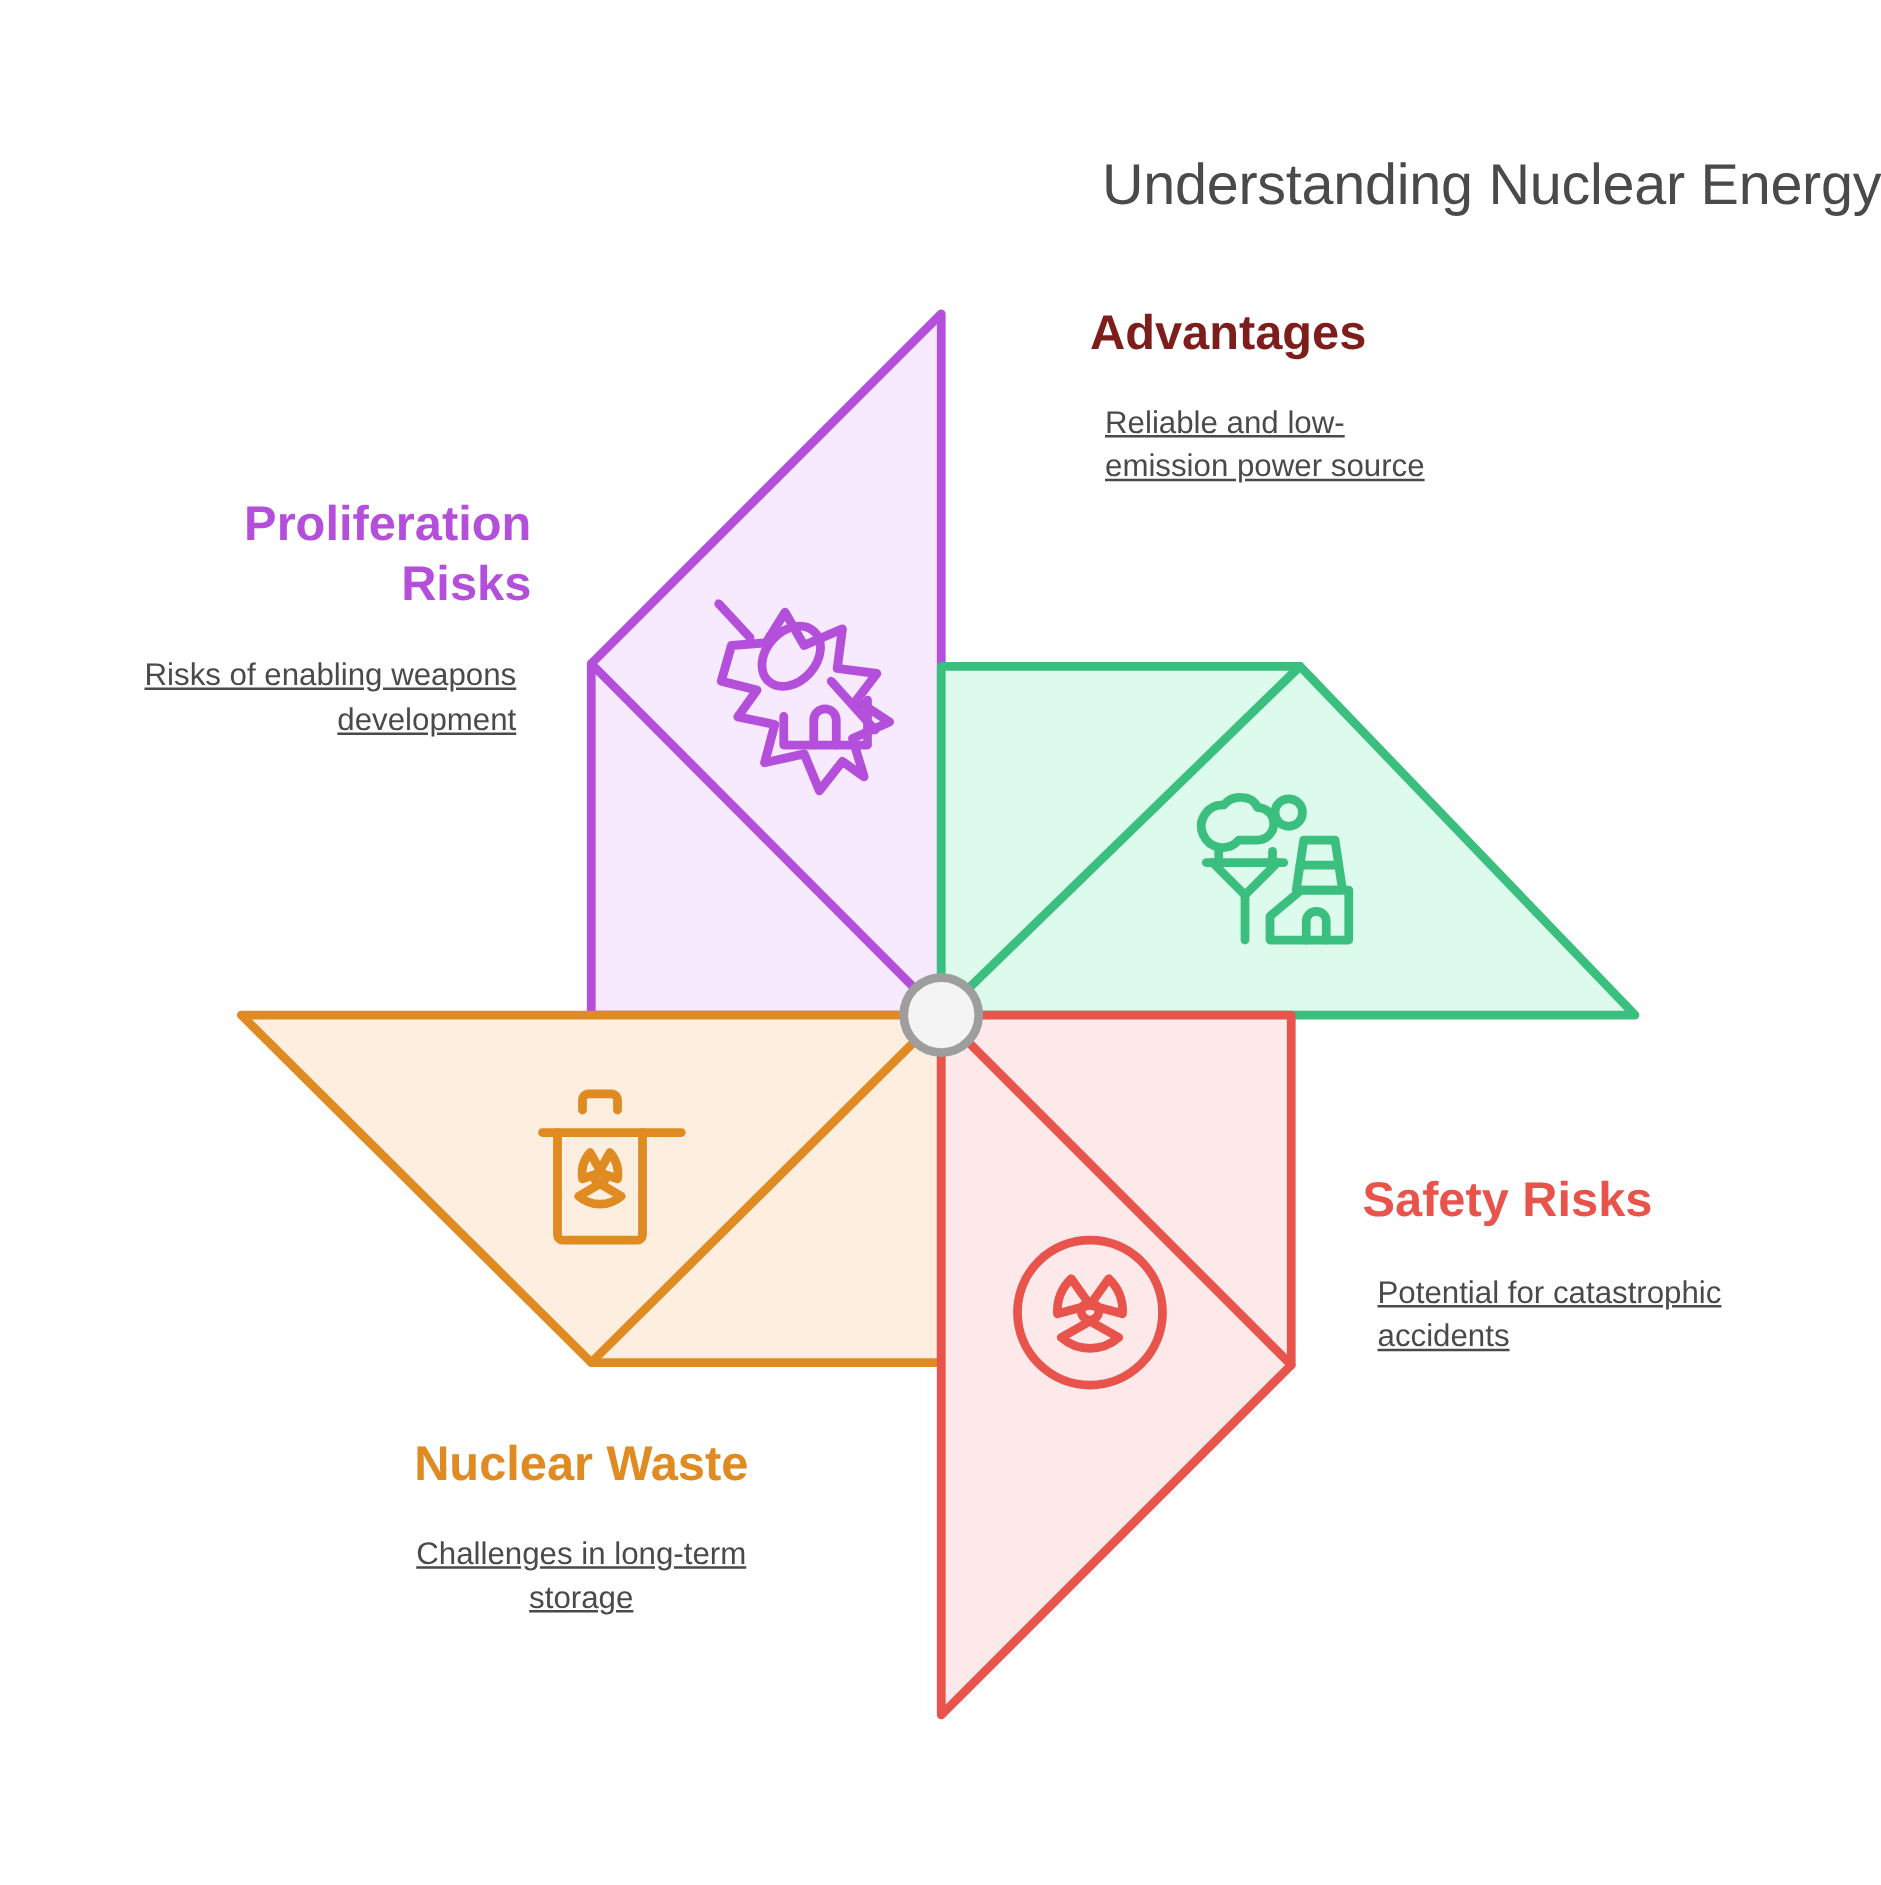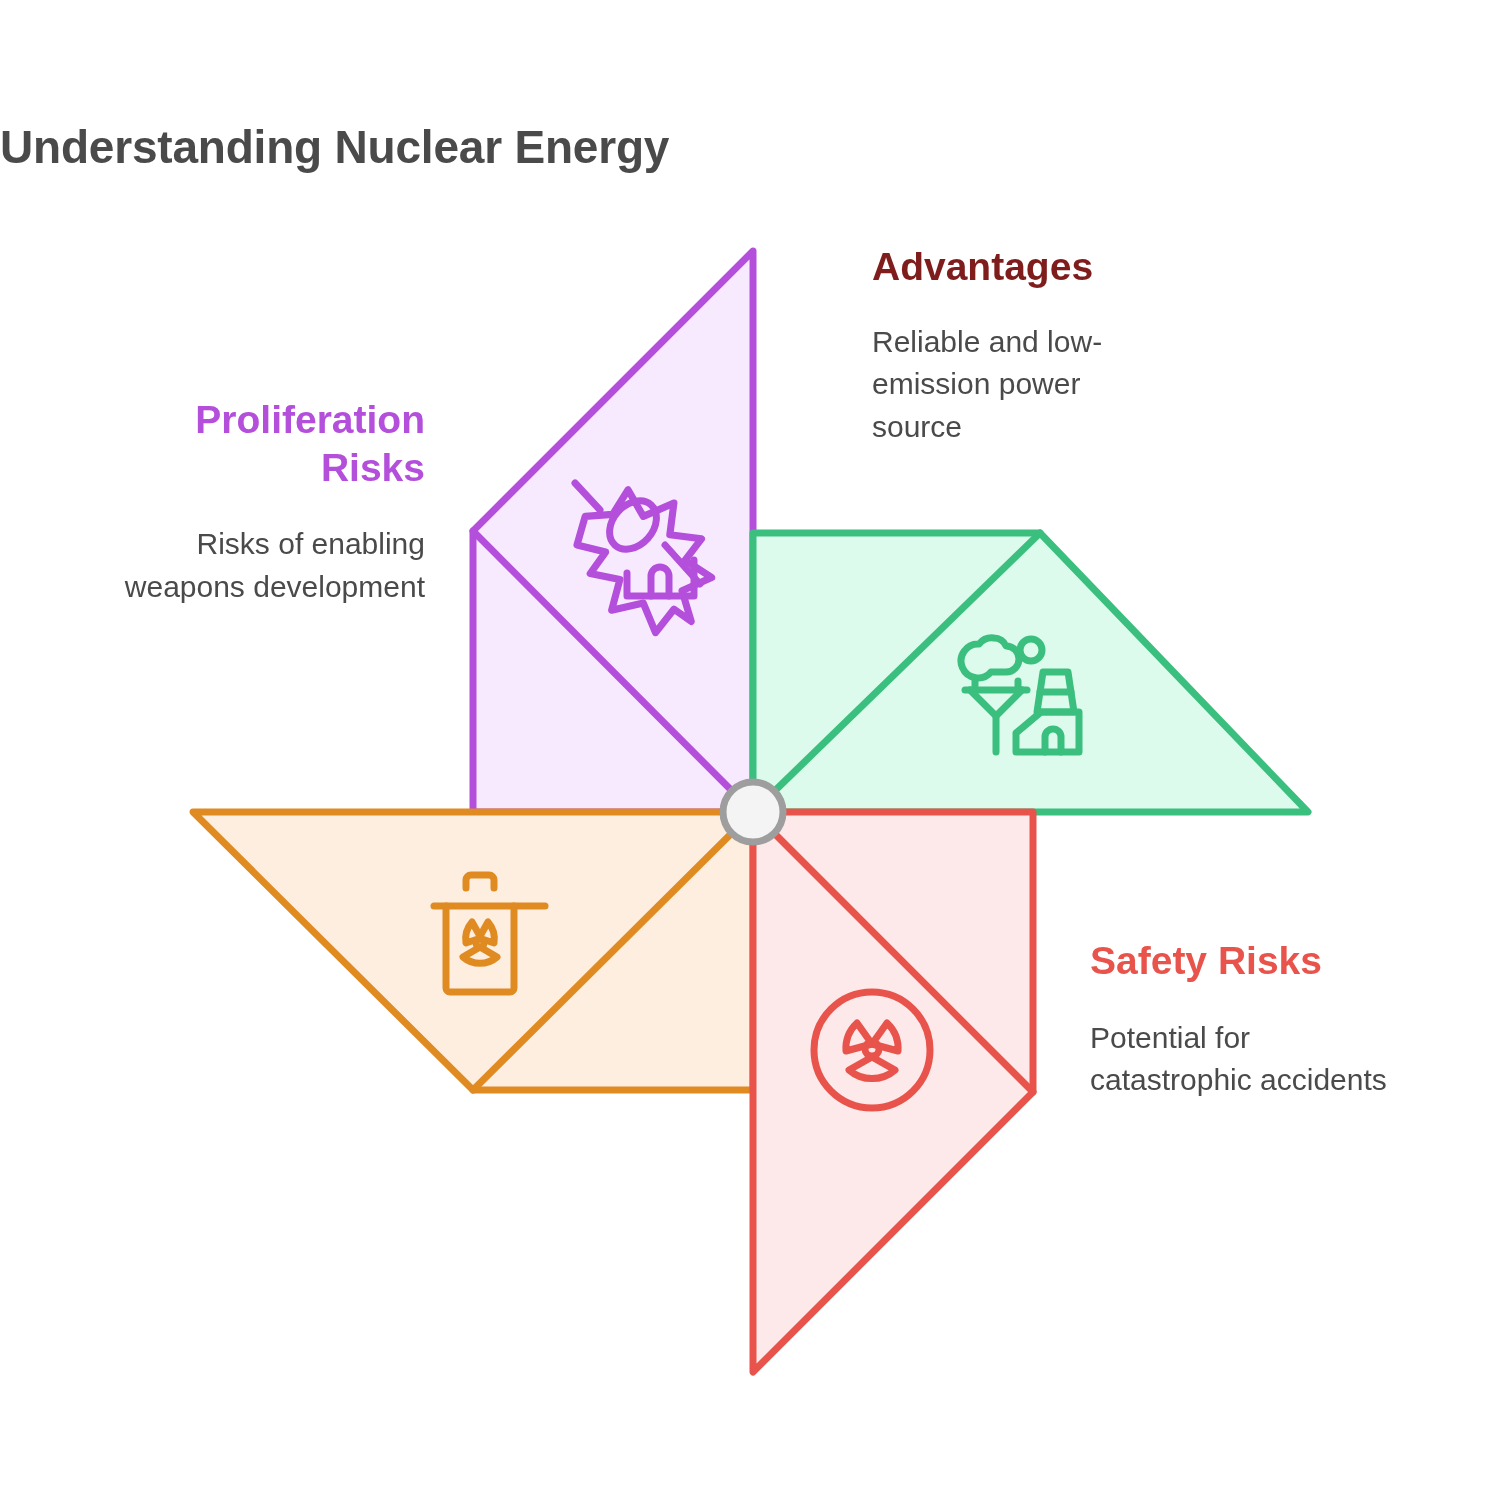--- a/index.html
+++ b/index.html
@@ -27,42 +27,43 @@
     left: 0;
     top: 0;
     width: 1505px;
     height: 1508px;
   }
   .page-title {
     position: absolute;
     left: 0;
     top: 120px;
     width: 1505px;
-    text-align: left;
+    text-align: right;
     font-size: 46px;
-    font-weight: 700;
+    font-weight: 400;
     color: #4a4a4a;
     letter-spacing: -0.2px;
     line-height: 1.2;
   }
   .block {
     position: absolute;
   }
   .block .heading {
     font-size: 39px;
     font-weight: bold;
     line-height: 1.22;
     margin: 0;
   }
   .block .body {
-    font-size: 30px;
+    font-size: 25px;
     font-weight: 400;
     line-height: 1.42;
     color: #4a4a4a;
-    margin: 0;
+    margin: 12px;
+    text-decoration: underline;
   }
 
   
   #block-advantages {
     left: 872px;
     top: 243px;
     width: 300px;
     text-align: left;
   }
   #block-advantages .heading { color: #7f1d1d; }
@@ -202,14 +203,18 @@
   <div class="block" id="block-proliferation">
     <div class="heading">Proliferation Risks</div>
     <div class="body">Risks of enabling weapons development</div>
   </div>
 
   <div class="block" id="block-safety">
     <div class="heading">Safety Risks</div>
     <div class="body">Potential for catastrophic accidents</div>
   </div>
 
+  <div class="block" id="block-waste">
+    <div class="heading">Nuclear Waste</div>
+    <div class="body">Challenges in long-term storage</div>
+  </div>
 
 </div>
 
 </body></html>

